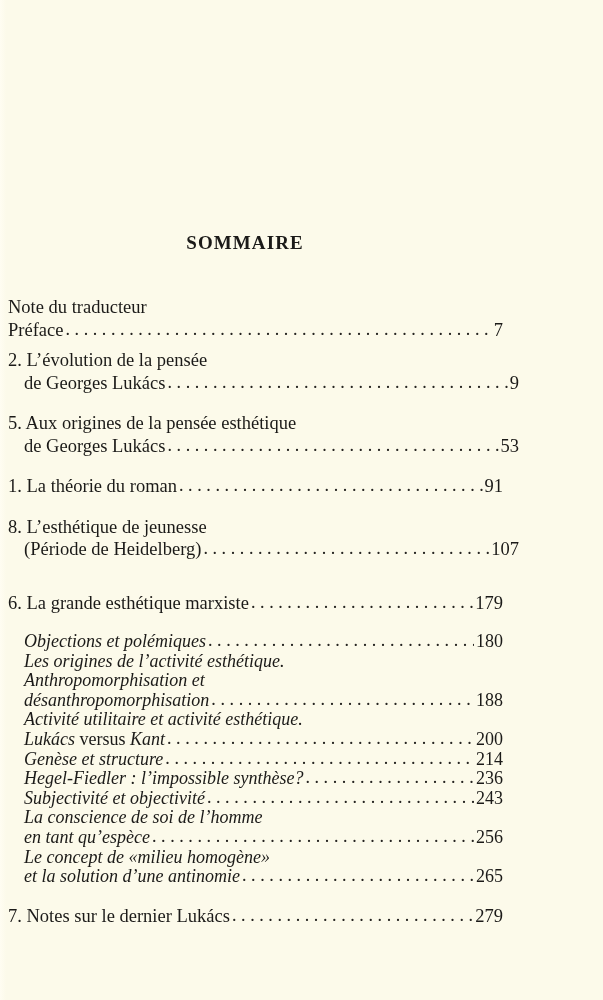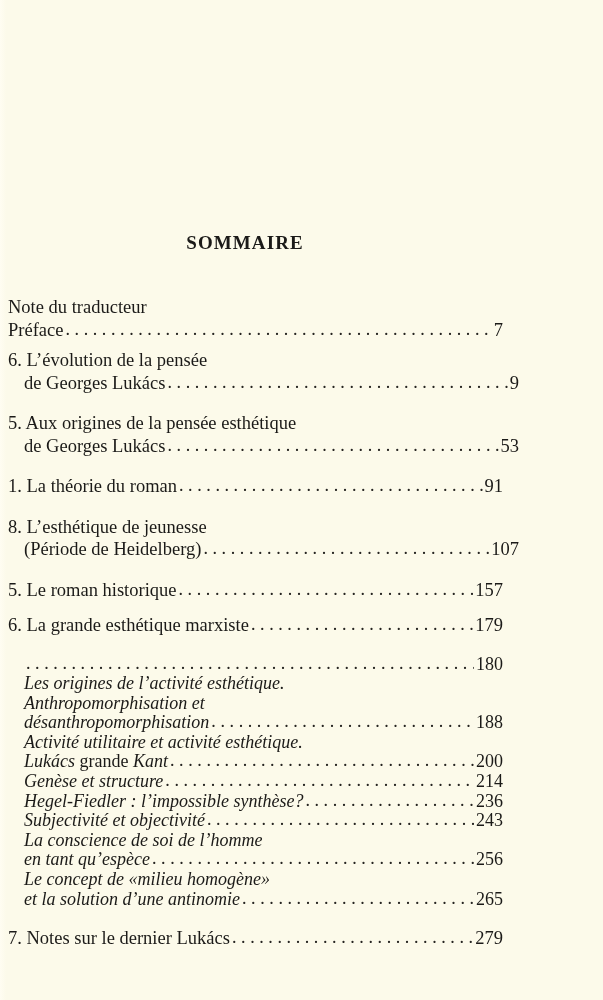--- a/index.html
+++ b/index.html
@@ -126,21 +126,21 @@
         <span class="txt">Préface</span>
         <span class="dots"></span>
         <span class="pg">7</span>
       </div>
     </div>
 
     <div class="gap-sm"></div>
 
     <div class="entry">
       <div class="line plain">
-        <span class="txt">6. L’évolution de la pensée</span>
+        <span class="txt">2. L’évolution de la pensée</span>
       </div>
       <div class="line indent">
         <span class="txt">de Georges Lukács</span>
         <span class="dots"></span>
         <span class="pg">9</span>
       </div>
     </div>
 
     <div class="gap-lg"></div>
 
@@ -173,43 +173,37 @@
       </div>
       <div class="line indent">
         <span class="txt">(Période de Heidelberg)</span>
         <span class="dots"></span>
         <span class="pg">107</span>
       </div>
     </div>
 
     <div class="gap-lg"></div>
 
-    <div class="entry">
-      <div class="line">
-        <span class="txt">5. Le roman historique</span>
-        <span class="dots"></span>
-        <span class="pg">157</span>
-      </div>
-    </div>
 
     <div class="gap-md"></div>
 
     <div class="entry">
       <div class="line">
         <span class="txt">6. La grande esthétique marxiste</span>
         <span class="dots"></span>
         <span class="pg">179</span>
       </div>
     </div>
 
     <div class="gap-lg"></div>
 
     <div class="sub">
 
       <div class="line ital">
+        <span class="txt">Objections et polémiques</span>
         <span class="dots"></span>
         <span class="pg">180</span>
       </div>
 
       <div class="line ital plain">
         <span class="txt">Les origines de l’activité esthétique.</span>
       </div>
 
       <div class="line ital plain">
         <span class="txt">Anthropomorphisation et</span>
@@ -219,21 +213,21 @@
         <span class="txt">désanthropomorphisation</span>
         <span class="dots"></span>
         <span class="pg">188</span>
       </div>
 
       <div class="line ital plain">
         <span class="txt">Activité utilitaire et activité esthétique.</span>
       </div>
 
       <div class="line ital">
-        <span class="txt"><span>Lukács </span><span class="roman">grande</span><span> Kant</span></span>
+        <span class="txt"><span>Lukács </span><span class="roman">versus</span><span> Kant</span></span>
         <span class="dots"></span>
         <span class="pg">200</span>
       </div>
 
       <div class="line ital">
         <span class="txt">Genèse et structure</span>
         <span class="dots"></span>
         <span class="pg">214</span>
       </div>
 

